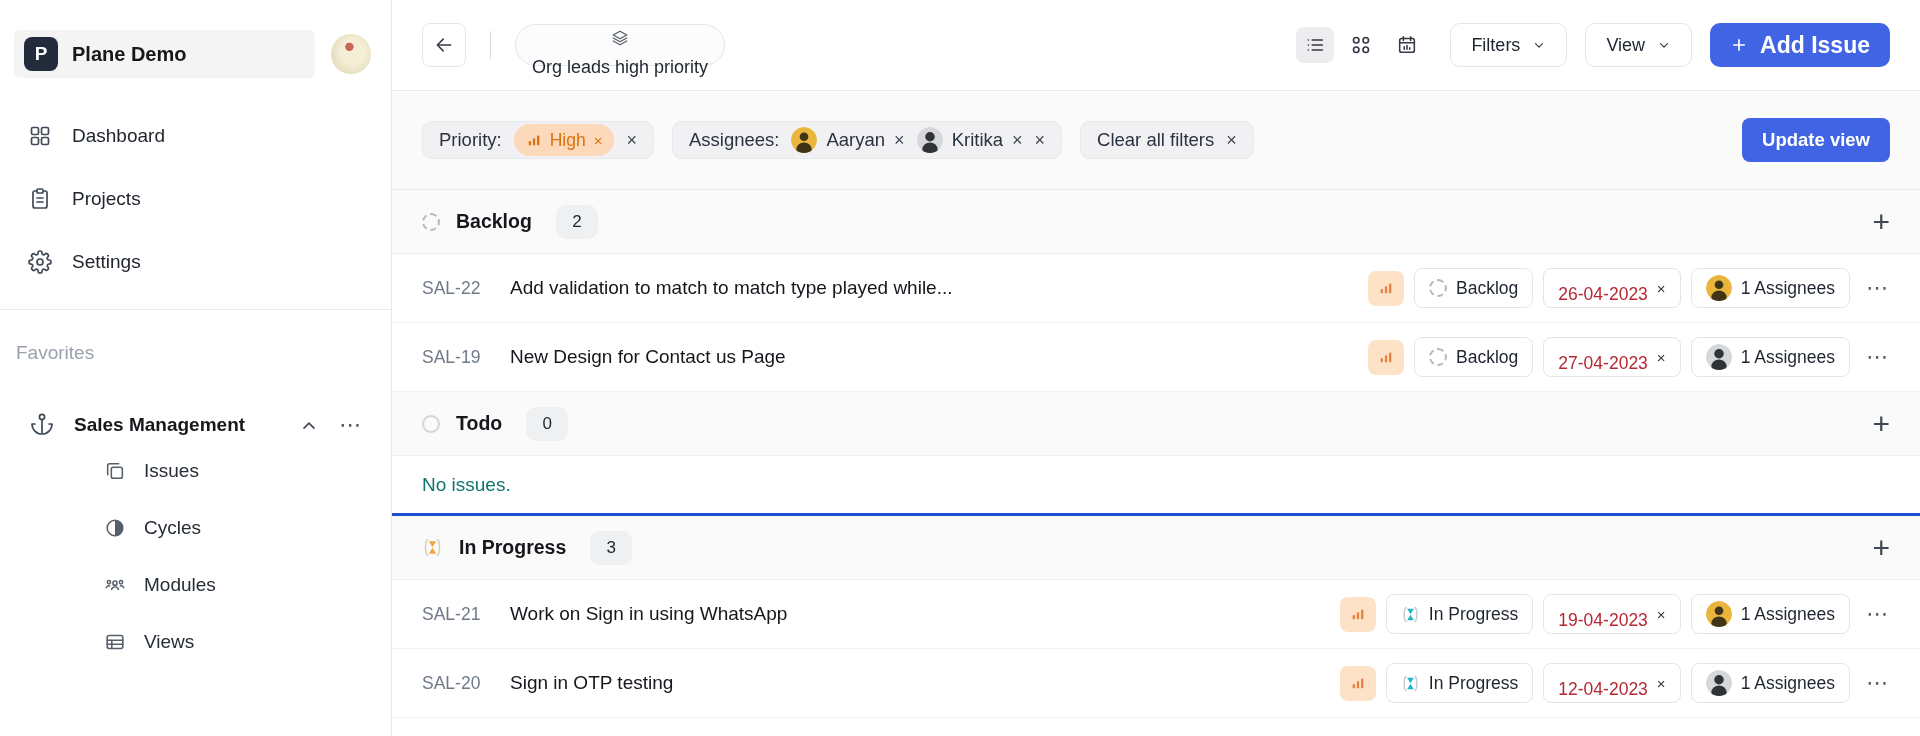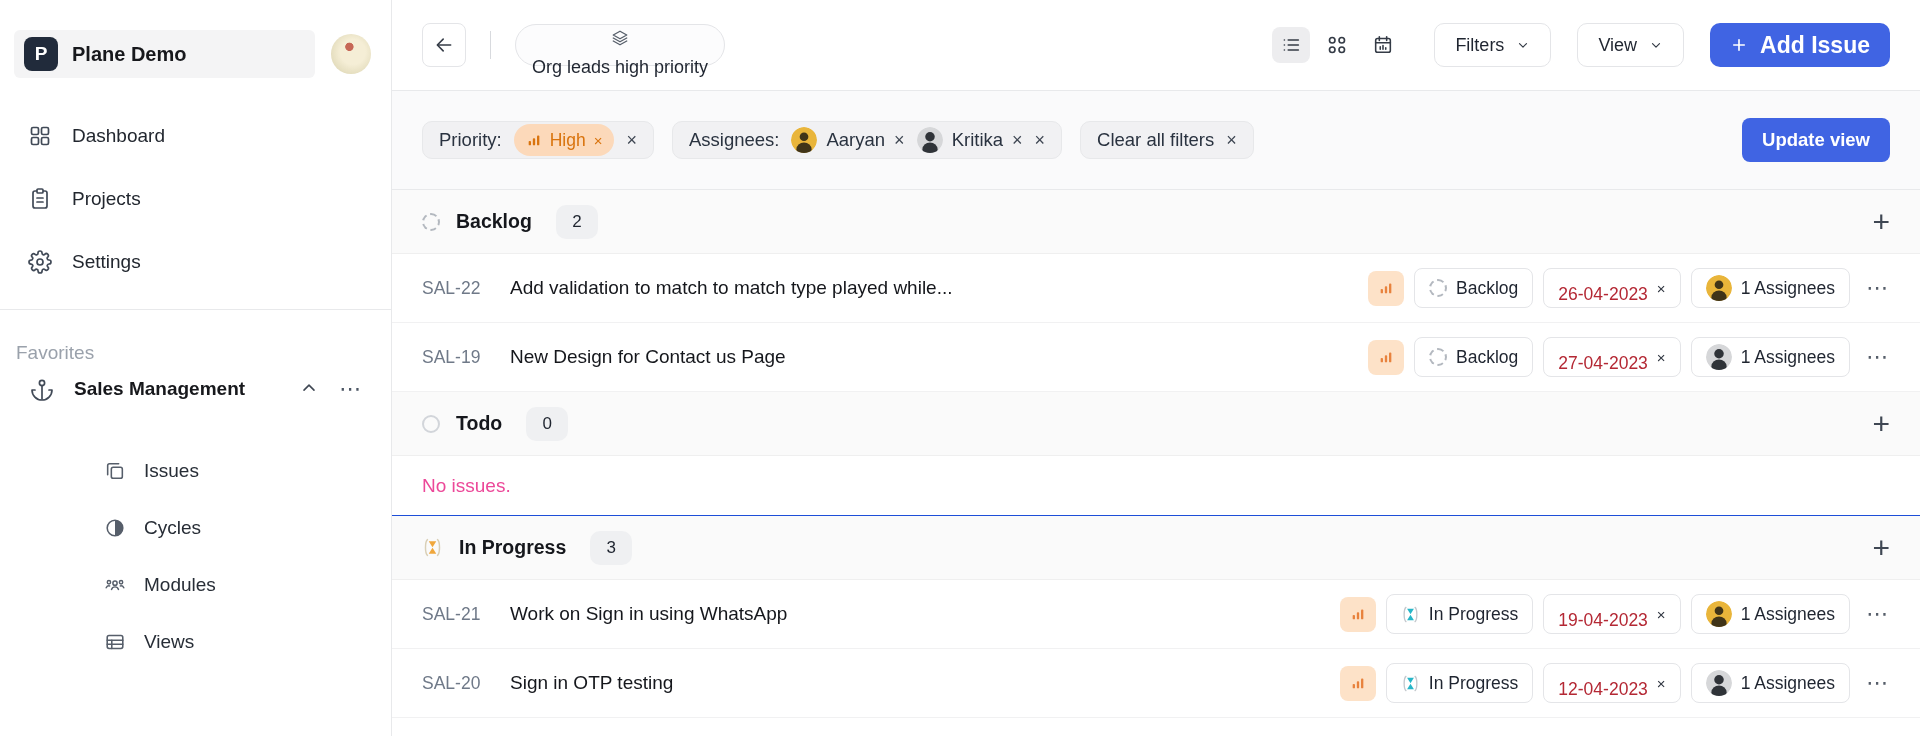--- a/index.html
+++ b/index.html
@@ -15,36 +15,36 @@
   .ws-bar { flex:1; height:48px; background:#f4f4f5; border-radius:6px; display:flex; align-items:center; gap:14px; padding:0 10px; cursor:pointer; }
   .ws-logo { width:34px; height:34px; background:#212b3b; border-radius:8px; color:#fff; font-size:19px; font-weight:700; display:flex; align-items:center; justify-content:center; }
   .ws-name { font-size:20px; font-weight:600; color:#17181c; }
   .ws-avatar { width:40px; height:40px; border-radius:50%; flex:none;
     background: radial-gradient(circle at 46% 32%, rgba(187,70,55,.8) 0 11%, rgba(187,70,55,0) 13%),
                 radial-gradient(circle at 55% 45%, #f5eed6 0 40%, #e3dcbc 75%, #d7d0b0 100%); }
   .nav { margin-top:26px; padding:0 14px; }
   .nav-item { height:63px; display:flex; align-items:center; gap:20px; padding:0 14px; border-radius:8px; font-size:19px; font-weight:500; color:#22272f; cursor:pointer; }
   .side-divider { height:1px; background:#e8e9eb; margin:16px 0 0; }
   .fav-label { padding:0 16px; margin-top:32px; font-size:19px; font-weight:500; color:#9aa1ab; }
-  .fav-project { margin-top:14px; height:58px; display:flex; align-items:flex-start; gap:20px; padding:0 28px 0 30px; cursor:pointer; }
+  .fav-project { margin-top:14px; height:58px; display:flex; align-items:flex-end; gap:20px; padding:0 28px 0 30px; cursor:pointer; }
   .fav-project .name { font-size:19px; font-weight:600; color:#17181c; }
   .fav-project .spacer { flex:1; }
   .more-glyph { color:#4b5563; font-size:22px; letter-spacing:2px; line-height:1; }
   .sub-nav { margin-top:6px; }
   .sub-item { height:57px; display:flex; align-items:center; gap:18px; padding-left:104px; font-size:19px; font-weight:500; color:#272d36; cursor:pointer; }
 
   
   .main { flex:1; display:flex; flex-direction:column; min-width:0; }
 
   .topbar { height:91px; flex:none; display:flex; align-items:center; gap:16px; padding:0 30px; border-bottom:1px solid #e8e9eb; }
   .back-btn { width:44px; height:44px; border:1px solid #e4e5e8; border-radius:8px; display:flex; align-items:center; justify-content:center; background:#fff; cursor:pointer; }
   .page-title { font-size:21px; font-weight:600; color:#111319; margin-left:6px; white-space:nowrap; }
   .title-sep { width:1px; height:28px; background:#d8dade; margin:0 8px; }
   .view-pill { height:42px; border:1px solid #e4e5e8; border-radius:21px; background:#fcfcfd; display:flex; align-items:center; gap:10px; padding:4px 16px; font-size:18px; color:#1f2530; cursor:pointer; white-space:nowrap;flex-direction:column; }
-  .topbar-right { margin-left:auto; display:flex; align-items:center; gap:26px; }
+  .topbar-right { margin-left:auto; display:flex; align-items:center; gap:18px; }
   .vs-icons { display:flex; align-items:center; gap:8px; margin-right:6px; }
   .vs-icon { width:38px; height:36px; border-radius:8px; display:flex; align-items:center; justify-content:center; cursor:pointer; }
   .vs-icon.active { background:#ededef; }
   .btn-outline { height:44px; border:1px solid #e4e5e8; border-radius:10px; background:#fff; display:flex; align-items:center; gap:12px; padding:0 20px; font-size:18px; color:#1f2530; cursor:pointer; white-space:nowrap; }
   .btn-primary { height:44px; border:none; border-radius:10px; background:#4064e3; color:#fff; display:flex; align-items:center; gap:12px; padding:0 20px; font-size:23px; font-weight:600; cursor:pointer; white-space:nowrap; }
 
   
   .filterbar { height:99px; flex:none; background:#fafafb; border-bottom:1px solid #e8e9eb; display:flex; align-items:center; gap:18px; padding:0 30px; }
   .filter-group { height:38px; background:#f1f1f3; border:1px solid #e7e8ea; border-radius:10px; display:flex; align-items:center; gap:12px; padding:0 16px; font-size:18.5px; color:#2a3340; }
   .chip-high { height:32px; background:#fcd9ba; border-radius:16px; display:flex; align-items:center; gap:8px; padding:0 12px; color:#d9730d; font-size:17.5px; cursor:pointer; }
@@ -68,21 +68,21 @@
 
   .issue-row { height:69px; display:flex; align-items:center; gap:14px; padding:0 30px; border-bottom:1px solid #f1f1f2; background:#fff; cursor:pointer; }
   .issue-id { font-size:17.5px; color:#6f7988; min-width:74px; flex:none; }
   .issue-title { font-size:19px; font-weight:500; color:#15171c; white-space:nowrap; overflow:hidden; }
   .row-right { margin-left:auto; display:flex; align-items:center; gap:10px; flex:none; }
   .prio-btn { width:36px; height:35px; background:#fde2c8; border-radius:8px; display:flex; align-items:center; justify-content:center; cursor:pointer; }
   .pill-btn { height:40px; border:1px solid #e4e5e8; border-radius:8px; background:#fff; display:flex; align-items:center; gap:9px; padding:0 14px; font-size:17.5px; color:#1f2530; cursor:pointer; white-space:nowrap; }
   .date-text { color:#b42834;margin-top:13px; }
   .date-x { font-size:15px; color:#2f3540; }
   .more-btn { margin-left:6px; font-size:22px; letter-spacing:2px; color:#555d69; cursor:pointer; line-height:1; }
-  .empty-row { height:60px; display:flex; align-items:center; padding:0 30px; font-size:19px; color:#ec4899; border-bottom:1px solid #1d4ed8; background:#fff; }
+  .empty-row { height:60px; display:flex; align-items:center; padding:0 30px; font-size:19px; color:#0f766e; border-bottom:3px solid #1d4ed8; background:#fff; }
 </style>
 </head>
 <body>
 
 <aside class="sidebar">
   <div class="ws-row">
     <div class="ws-bar">
       <div class="ws-logo">P</div>
       <div class="ws-name">Plane Demo</div>
     </div>

